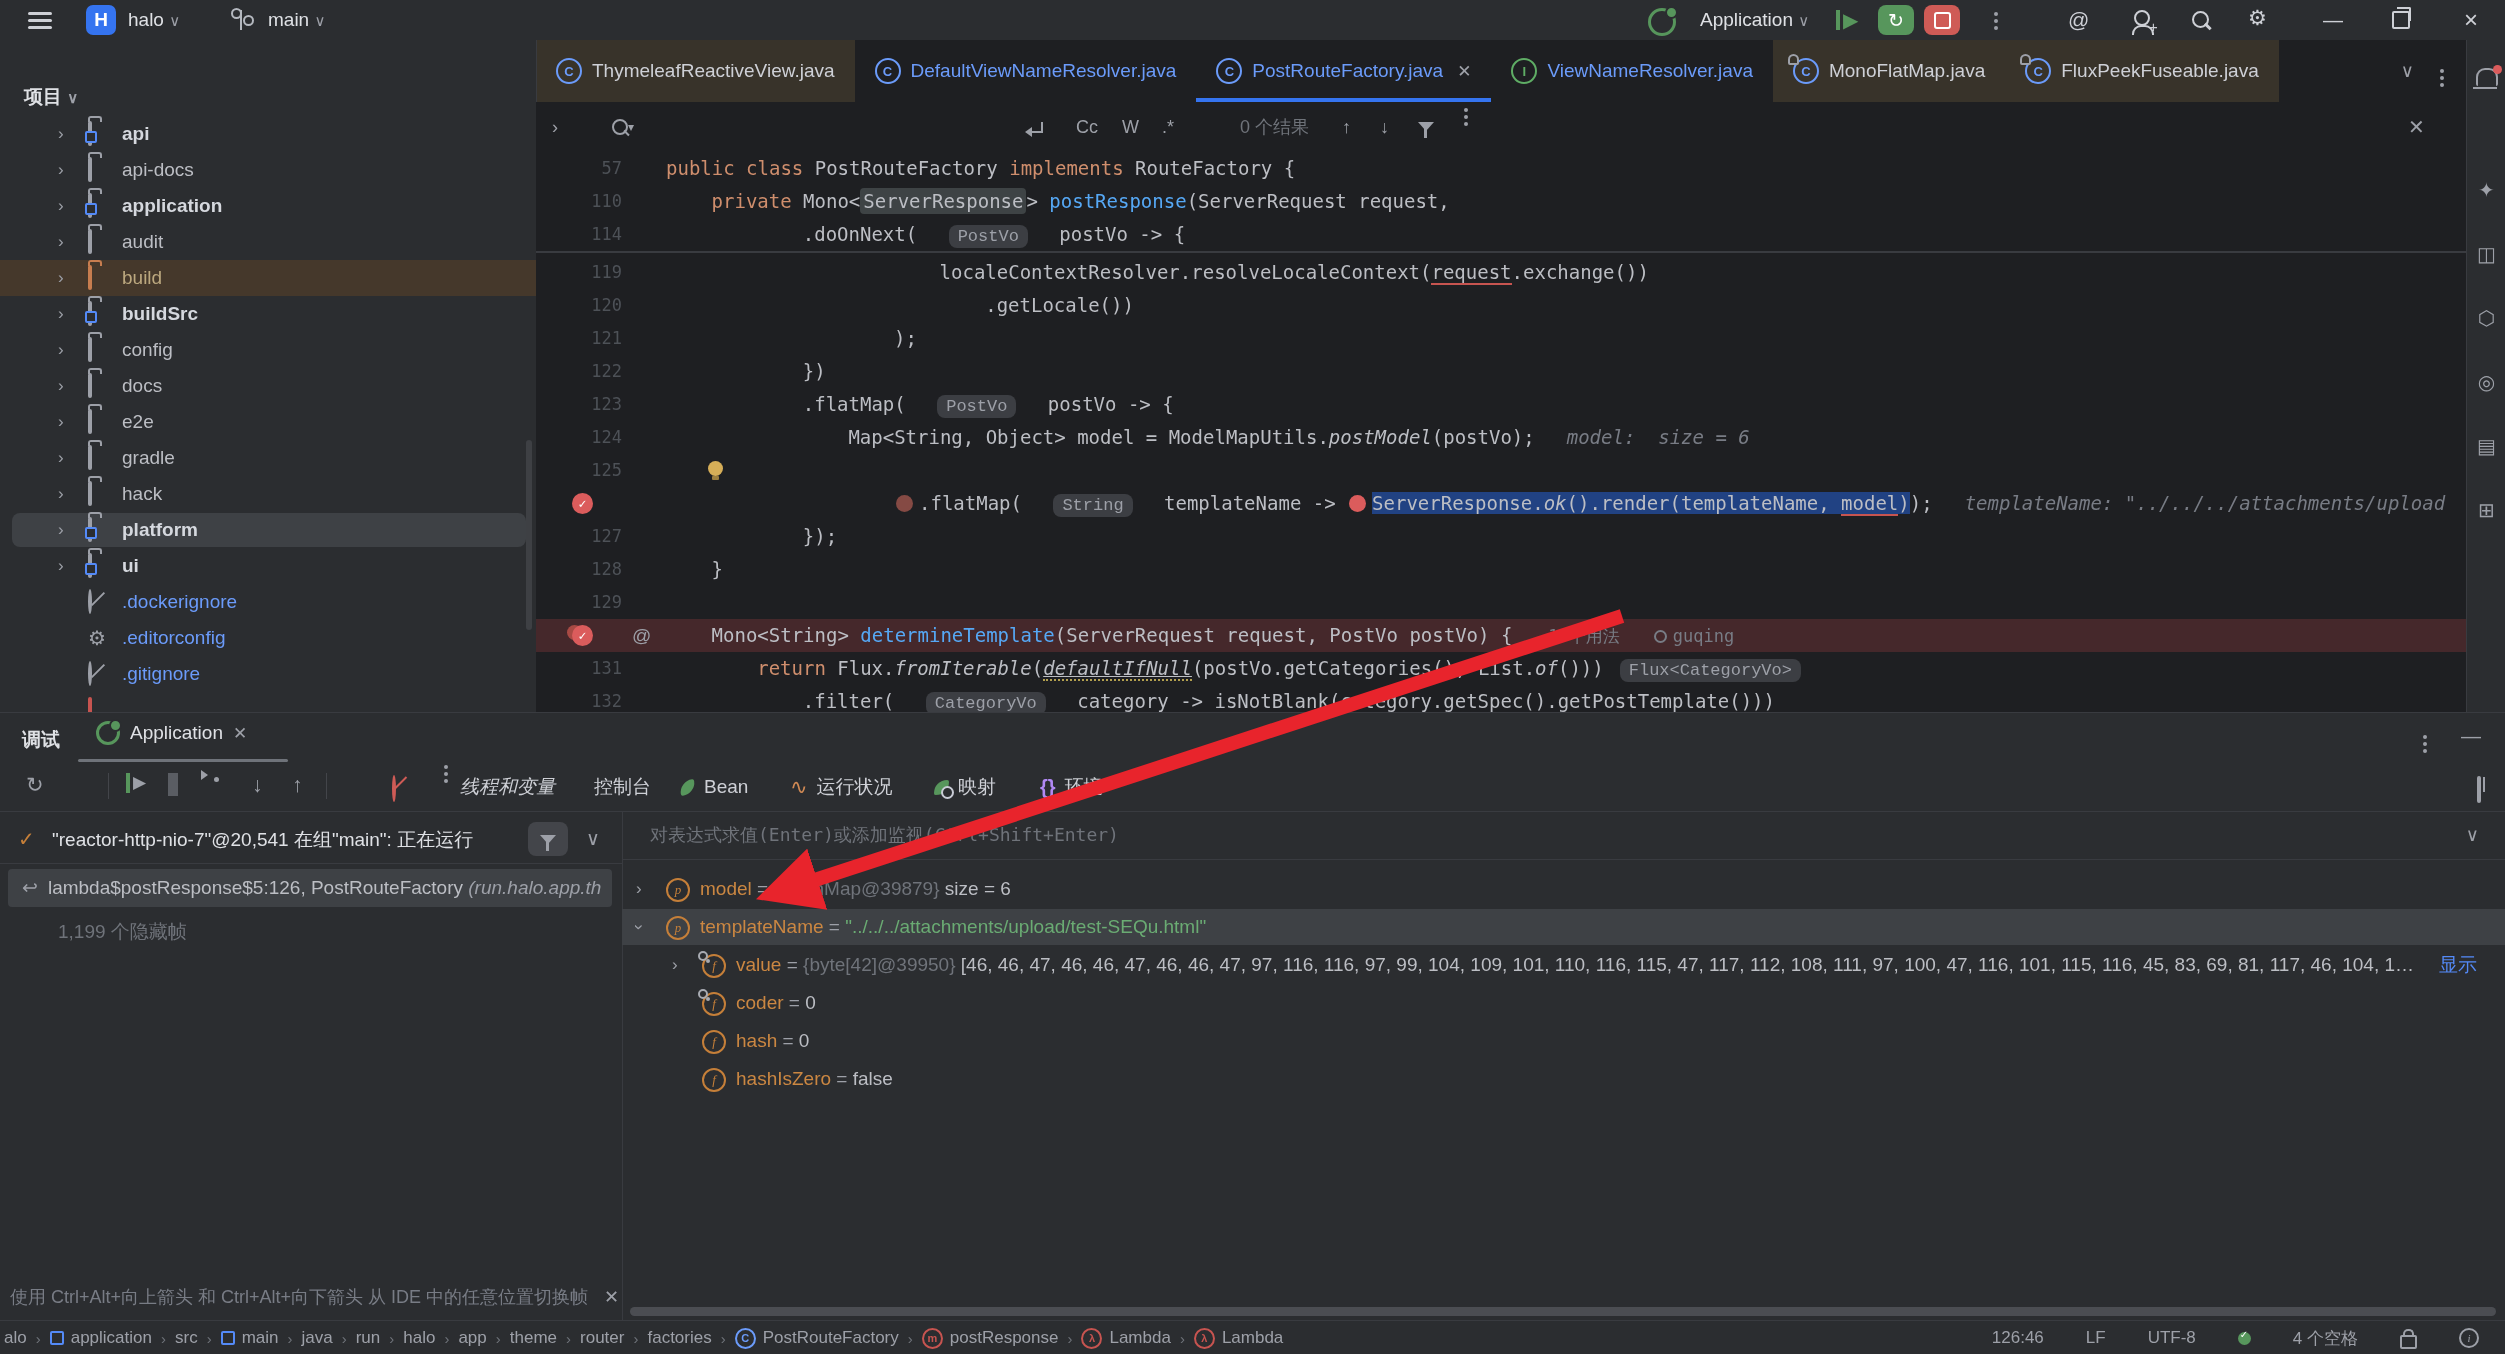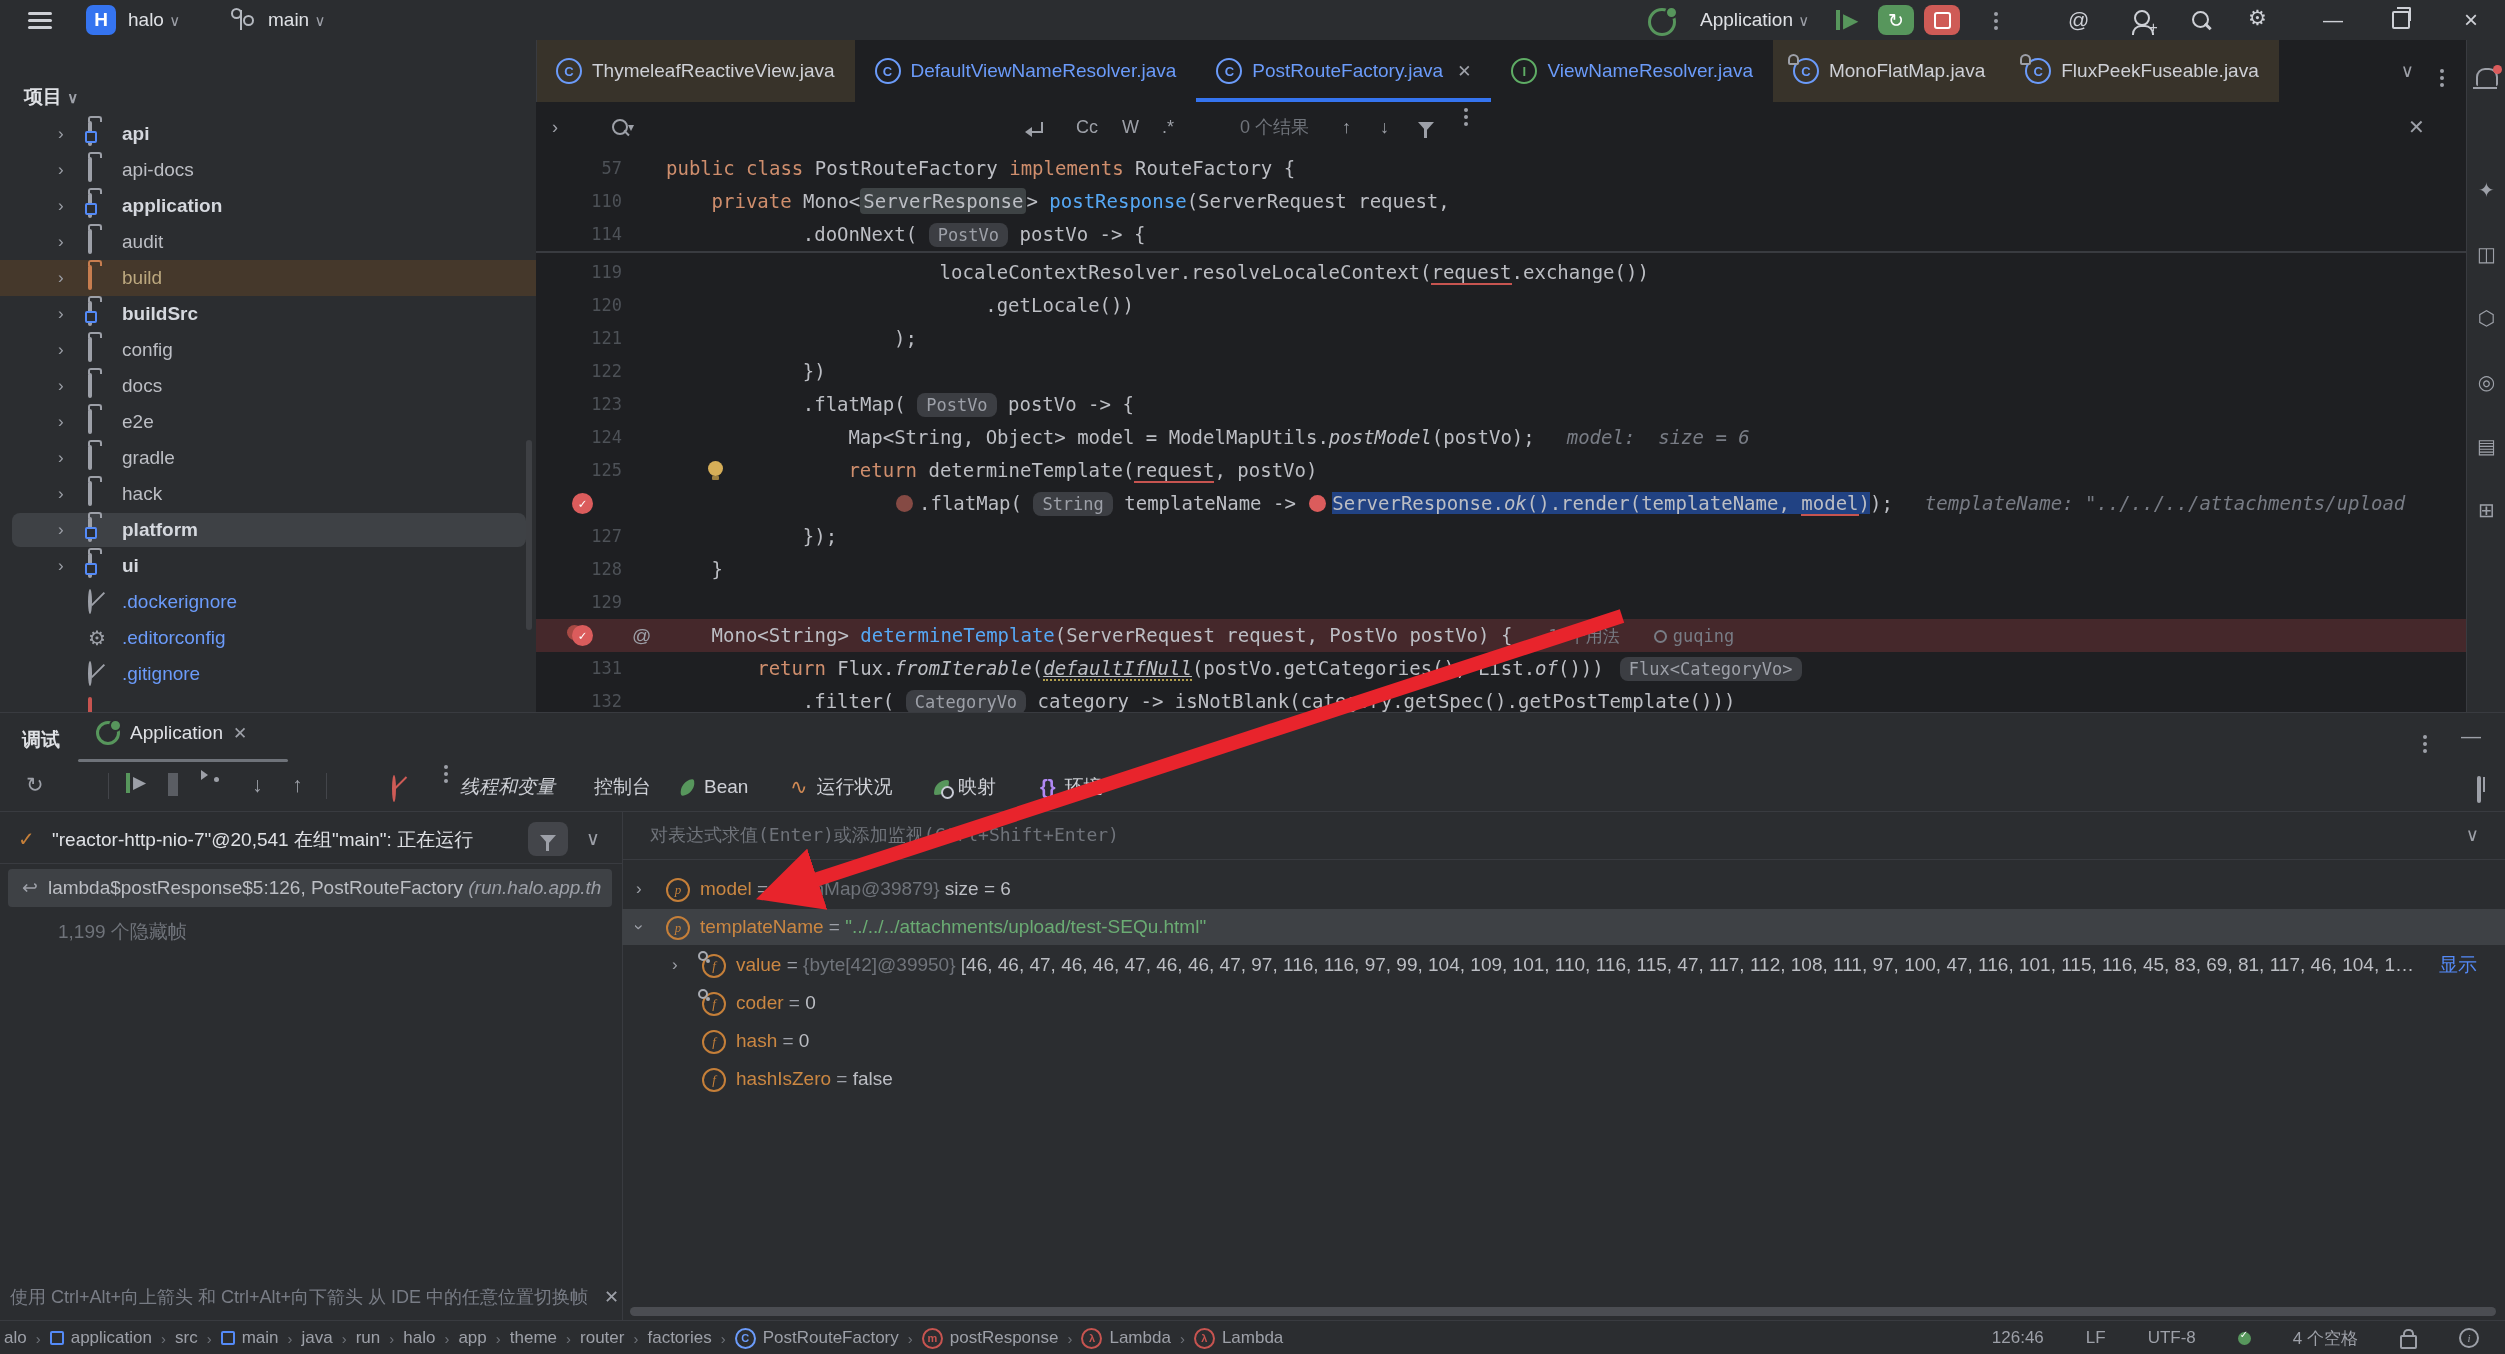--- a/index.html
+++ b/index.html
@@ -82,21 +82,21 @@
   .ln{position:absolute;left:0;width:86px;text-align:right;color:#4D5157;font-size:17px;}
   .code-content{position:absolute;left:130px;top:0;}
   .seg-k{color:#CF8E6D;}
   .seg-d{color:#BCBEC4;}
   .seg-m{color:#56A8F5;}
   .seg-i{color:#BCBEC4;font-style:italic;}
   .seg-iu{color:#BCBEC4;font-style:italic;text-decoration:underline;border-bottom:2px dotted #B3A04F;}
   .seg-u{color:#BCBEC4;border-bottom:2px solid #C75450;}
   .seg-sel{background:#214283;}
   .seg-hl{background:#3E4345;border-radius:4px;padding:2px 3px;}
-  .seg-chip,.seg-chipr{background:#3C3E43;color:#9DA0A8;border-radius:8px;padding:2px 9px;font-size:17px;margin:0 0;}
+  .seg-chip,.seg-chipr{background:#3C3E43;color:#9DA0A8;border-radius:8px;padding:2px 9px;font-size:17px;margin:0 20px;font-family:Liberation Mono, monospace;}
   .seg-chipr{margin-left:16px;}
   .seg-bp1,.seg-bp2{display:inline-block;width:17px;height:17px;border-radius:50%;vertical-align:-2px;margin:0 6px 0 2px;}
   .seg-bp1{background:#854A44;}
   .seg-bp2{background:#DB5C5C;}
   .code-hint{color:#787C85;font-style:italic;margin-left:32px;}
   .seg-hint2{color:#787C85;margin-left:36px;font-size:17px;}
   .seg-author{color:#787C85;margin-left:34px;font-size:17px;}
   .seg-author::before{content:"";display:inline-block;width:9px;height:9px;border:2px solid #787C85;border-radius:50%;margin-right:6px;vertical-align:-1px;}
   .bp-g{position:absolute;left:36px;top:6px;width:21px;height:21px;background:#DB5C5C;border-radius:50%;color:#fff;
         font-size:13px;display:flex;align-items:center;justify-content:center;}
@@ -381,21 +381,21 @@
         <div class="code-line" style="top: 66px;"><span class="ln">114</span><span class="code-content" style="padding-left: 136.8px;"><span class="seg-d">.doOnNext( </span><span class="seg-chip">PostVo</span><span class="seg-d"> postVo -&gt; {</span></span></div>
       </div>
     <div id="stickysep"></div>
     <div id="codebody" style="position:absolute;left:0;top:104px;width:1930px;">
         <div class="code-line" style="top: 0px;"><span class="ln">119</span><span class="code-content" style="padding-left: 273.6px;"><span class="seg-d">localeContextResolver.resolveLocaleContext(</span><span class="seg-u">request</span><span class="seg-d">.exchange())</span></span></div>
         <div class="code-line" style="top: 33px;"><span class="ln">120</span><span class="code-content" style="padding-left: 319.2px;"><span class="seg-d">.getLocale())</span></span></div>
         <div class="code-line" style="top: 66px;"><span class="ln">121</span><span class="code-content" style="padding-left: 228px;"><span class="seg-d">);</span></span></div>
         <div class="code-line" style="top: 99px;"><span class="ln">122</span><span class="code-content" style="padding-left: 136.8px;"><span class="seg-d">})</span></span></div>
         <div class="code-line" style="top: 132px;"><span class="ln">123</span><span class="code-content" style="padding-left: 136.8px;"><span class="seg-d">.flatMap( </span><span class="seg-chip">PostVo</span><span class="seg-d"> postVo -&gt; {</span></span></div>
         <div class="code-line" style="top: 165px;"><span class="ln">124</span><span class="code-content" style="padding-left: 182.4px;"><span class="seg-d">Map&lt;String, Object&gt; model = ModelMapUtils.</span><span class="seg-i">postModel</span><span class="seg-d">(postVo);</span><span class="code-hint">model:  size = 6</span></span></div>
-        <div class="code-line" style="top: 198px;"><span class="ln">125</span><span class="bulb"></span><span class="code-content" style="padding-left: 182.4px;"><span class="seg-k">return </span><span class="seg-d">determineTemplate(</span><span class="seg-u">request</span><span class="seg-d">, postVo)</span></span></div>
+        <div class="code-line" style="top: 198px;"><span class="ln">125</span><span class="bulb"></span></div>
         <div class="code-line" style="top: 231px;"><span class="bp-g">✓</span><span class="code-content" style="padding-left: 228px;"><span class="seg-bp1"></span><span class="seg-d">.flatMap( </span><span class="seg-chip">String</span><span class="seg-d"> templateName -&gt; </span><span class="seg-bp2"></span><span class="seg-d seg-sel">ServerResponse.</span><span class="seg-i seg-sel">ok</span><span class="seg-d seg-sel">().render(templateName, </span><span class="seg-u seg-sel">model</span><span class="seg-d seg-sel">)</span><span class="seg-d">);</span><span class="code-hint">templateName: "../../../attachments/upload</span></span></div>
         <div class="code-line" style="top: 264px;"><span class="ln">127</span><span class="code-content" style="padding-left: 136.8px;"><span class="seg-d">});</span></span></div>
         <div class="code-line" style="top: 297px;"><span class="ln">128</span><span class="code-content" style="padding-left: 45.6px;"><span class="seg-d">}</span></span></div>
         <div class="code-line" style="top: 330px;"><span class="ln">129</span><span class="code-content" style="padding-left: 0px;"></span></div>
         <div class="code-line exec" style="top: 363px;"><span class="bp-g dbl">✓</span><span class="at-g">@</span><span class="code-content" style="padding-left: 45.6px;"><span class="seg-d">Mono&lt;String&gt; </span><span class="seg-m">determineTemplate</span><span class="seg-d">(ServerRequest request, PostVo postVo) {</span><span class="seg-hint2">1 个用法</span><span class="seg-author">guqing</span></span></div>
         <div class="code-line" style="top: 396px;"><span class="ln">131</span><span class="code-content" style="padding-left: 91.2px;"><span class="seg-k">return </span><span class="seg-d">Flux.</span><span class="seg-i">fromIterable</span><span class="seg-d">(</span><span class="seg-iu">defaultIfNull</span><span class="seg-d">(postVo.getCategories(), List.</span><span class="seg-i">of</span><span class="seg-d">()))</span><span class="seg-chipr">Flux&lt;CategoryVo&gt;</span></span></div>
         <div class="code-line" style="top: 429px;"><span class="ln">132</span><span class="code-content" style="padding-left: 136.8px;"><span class="seg-d">.filter( </span><span class="seg-chip">CategoryVo</span><span class="seg-d"> category -&gt; isNotBlank(category.getSpec().getPostTemplate()))</span></span></div>
       </div>
 
     <div id="marks"></div>

